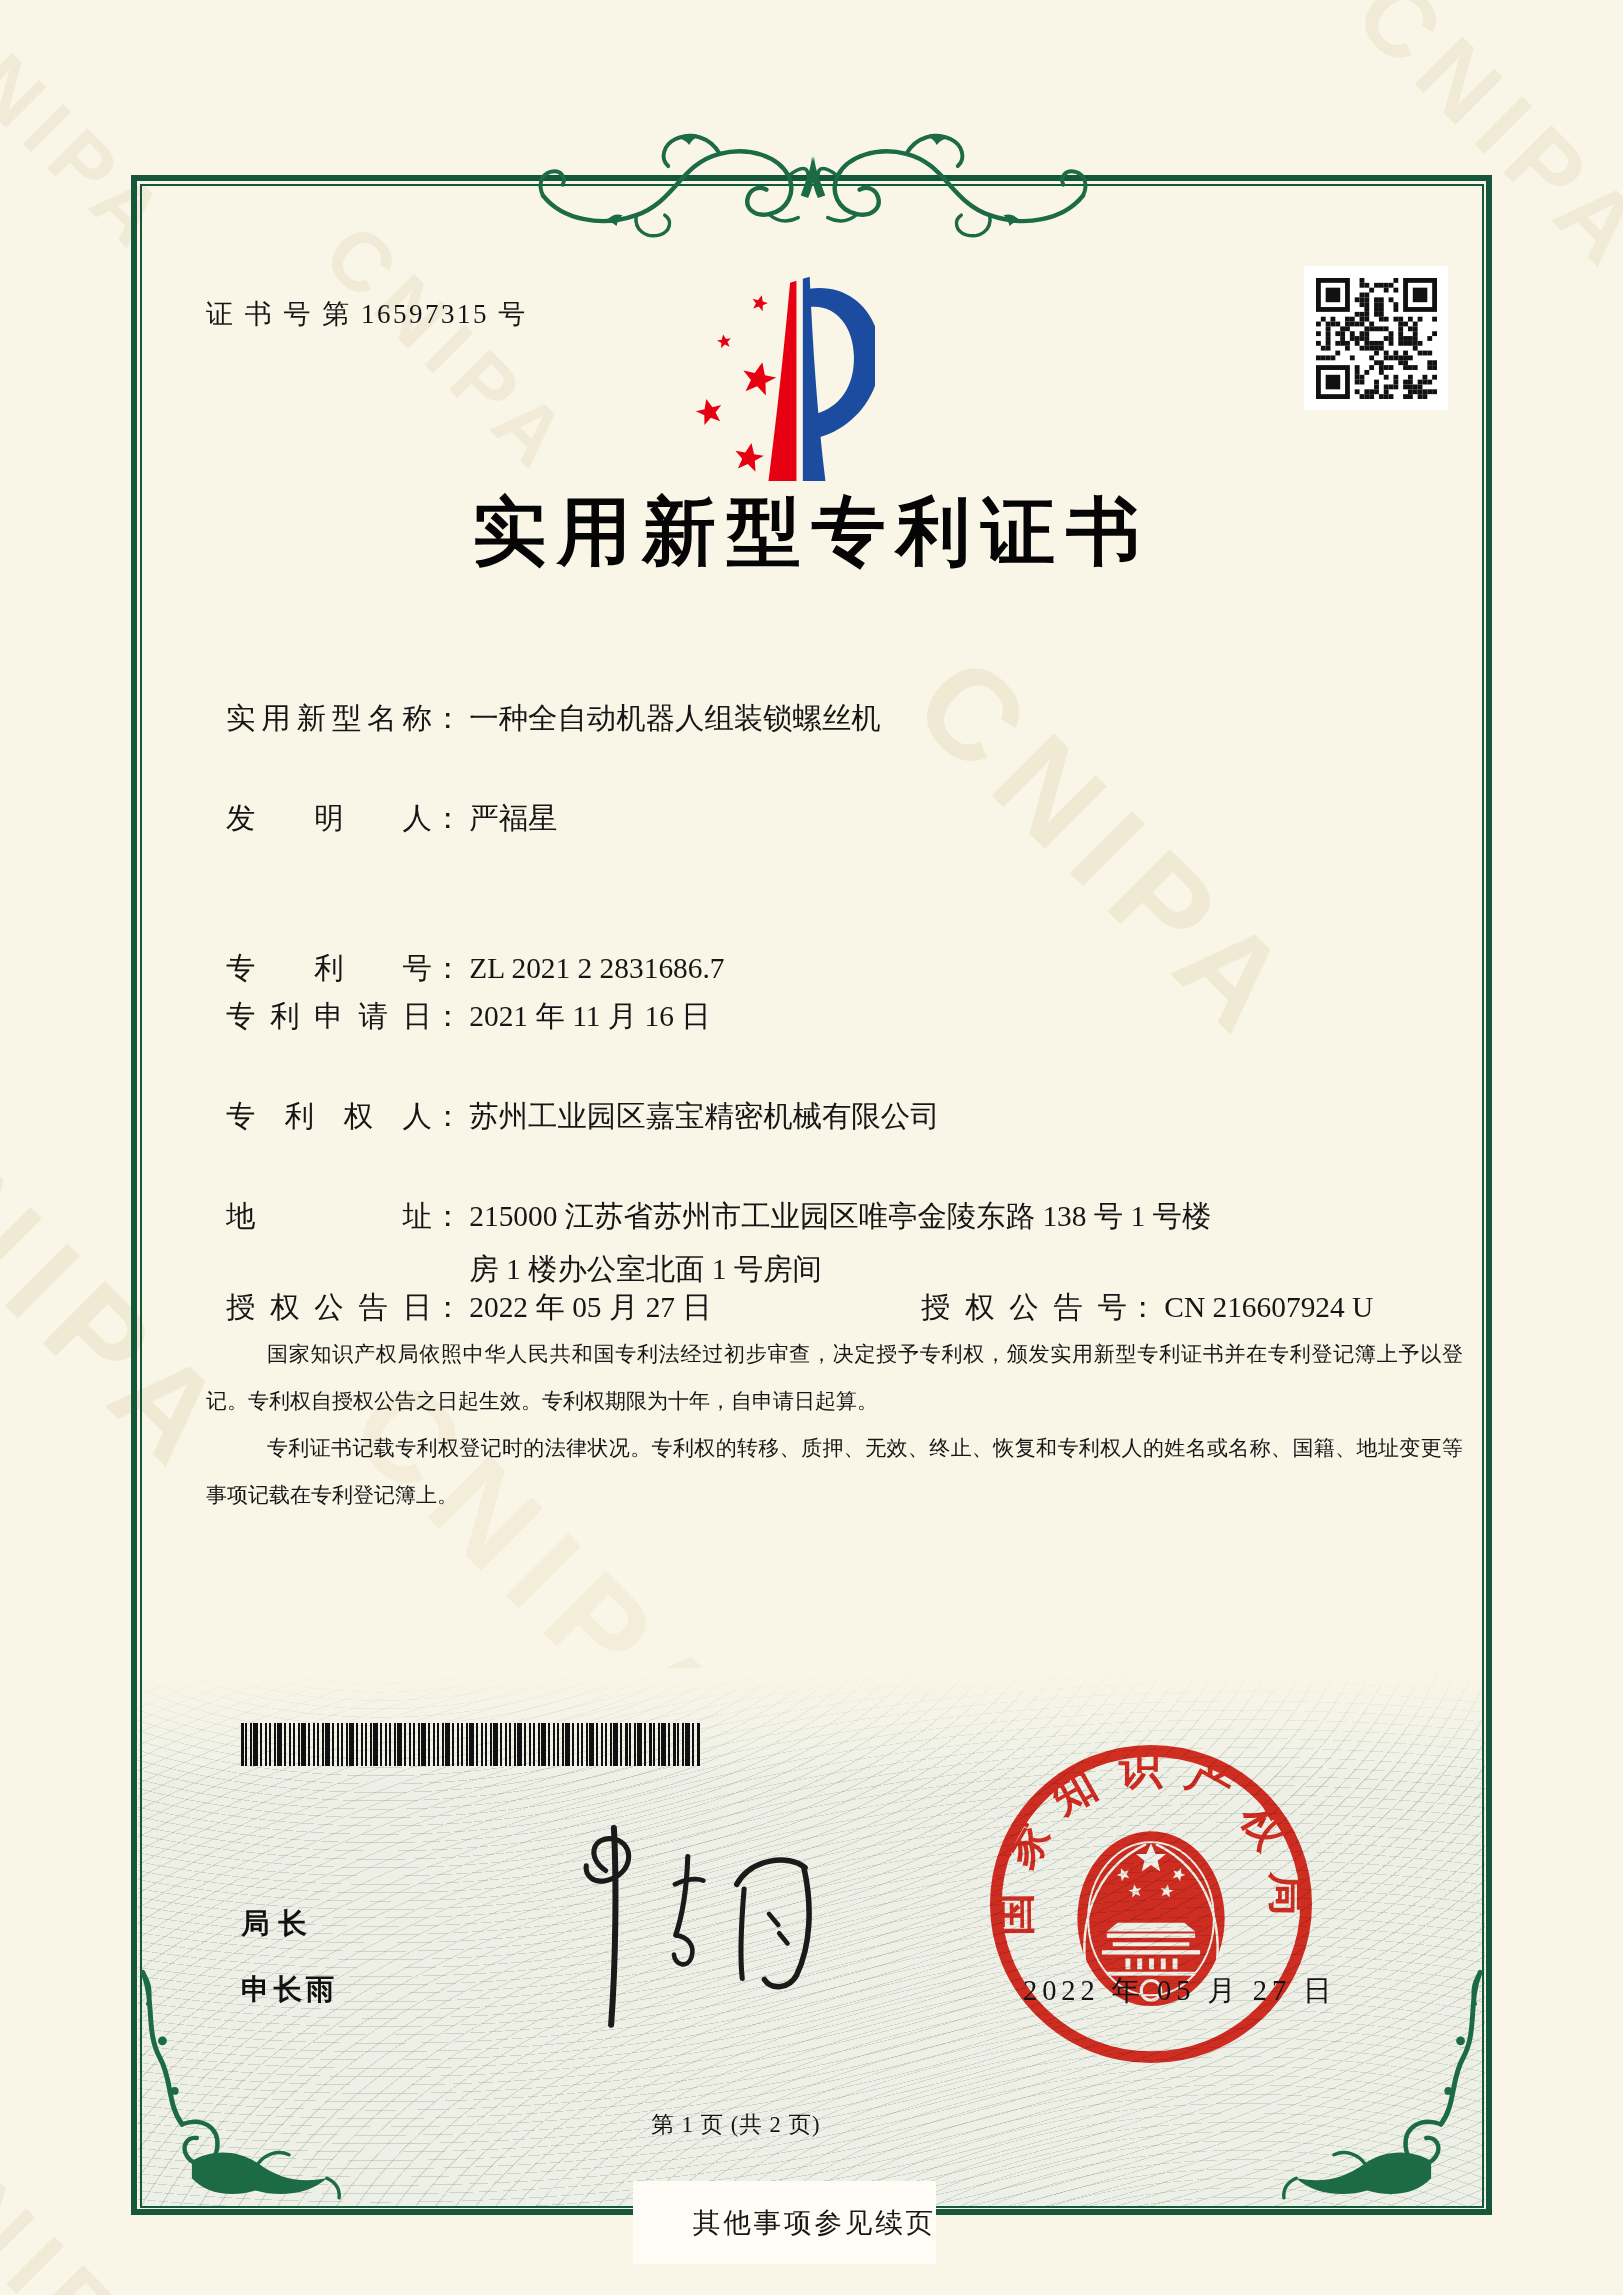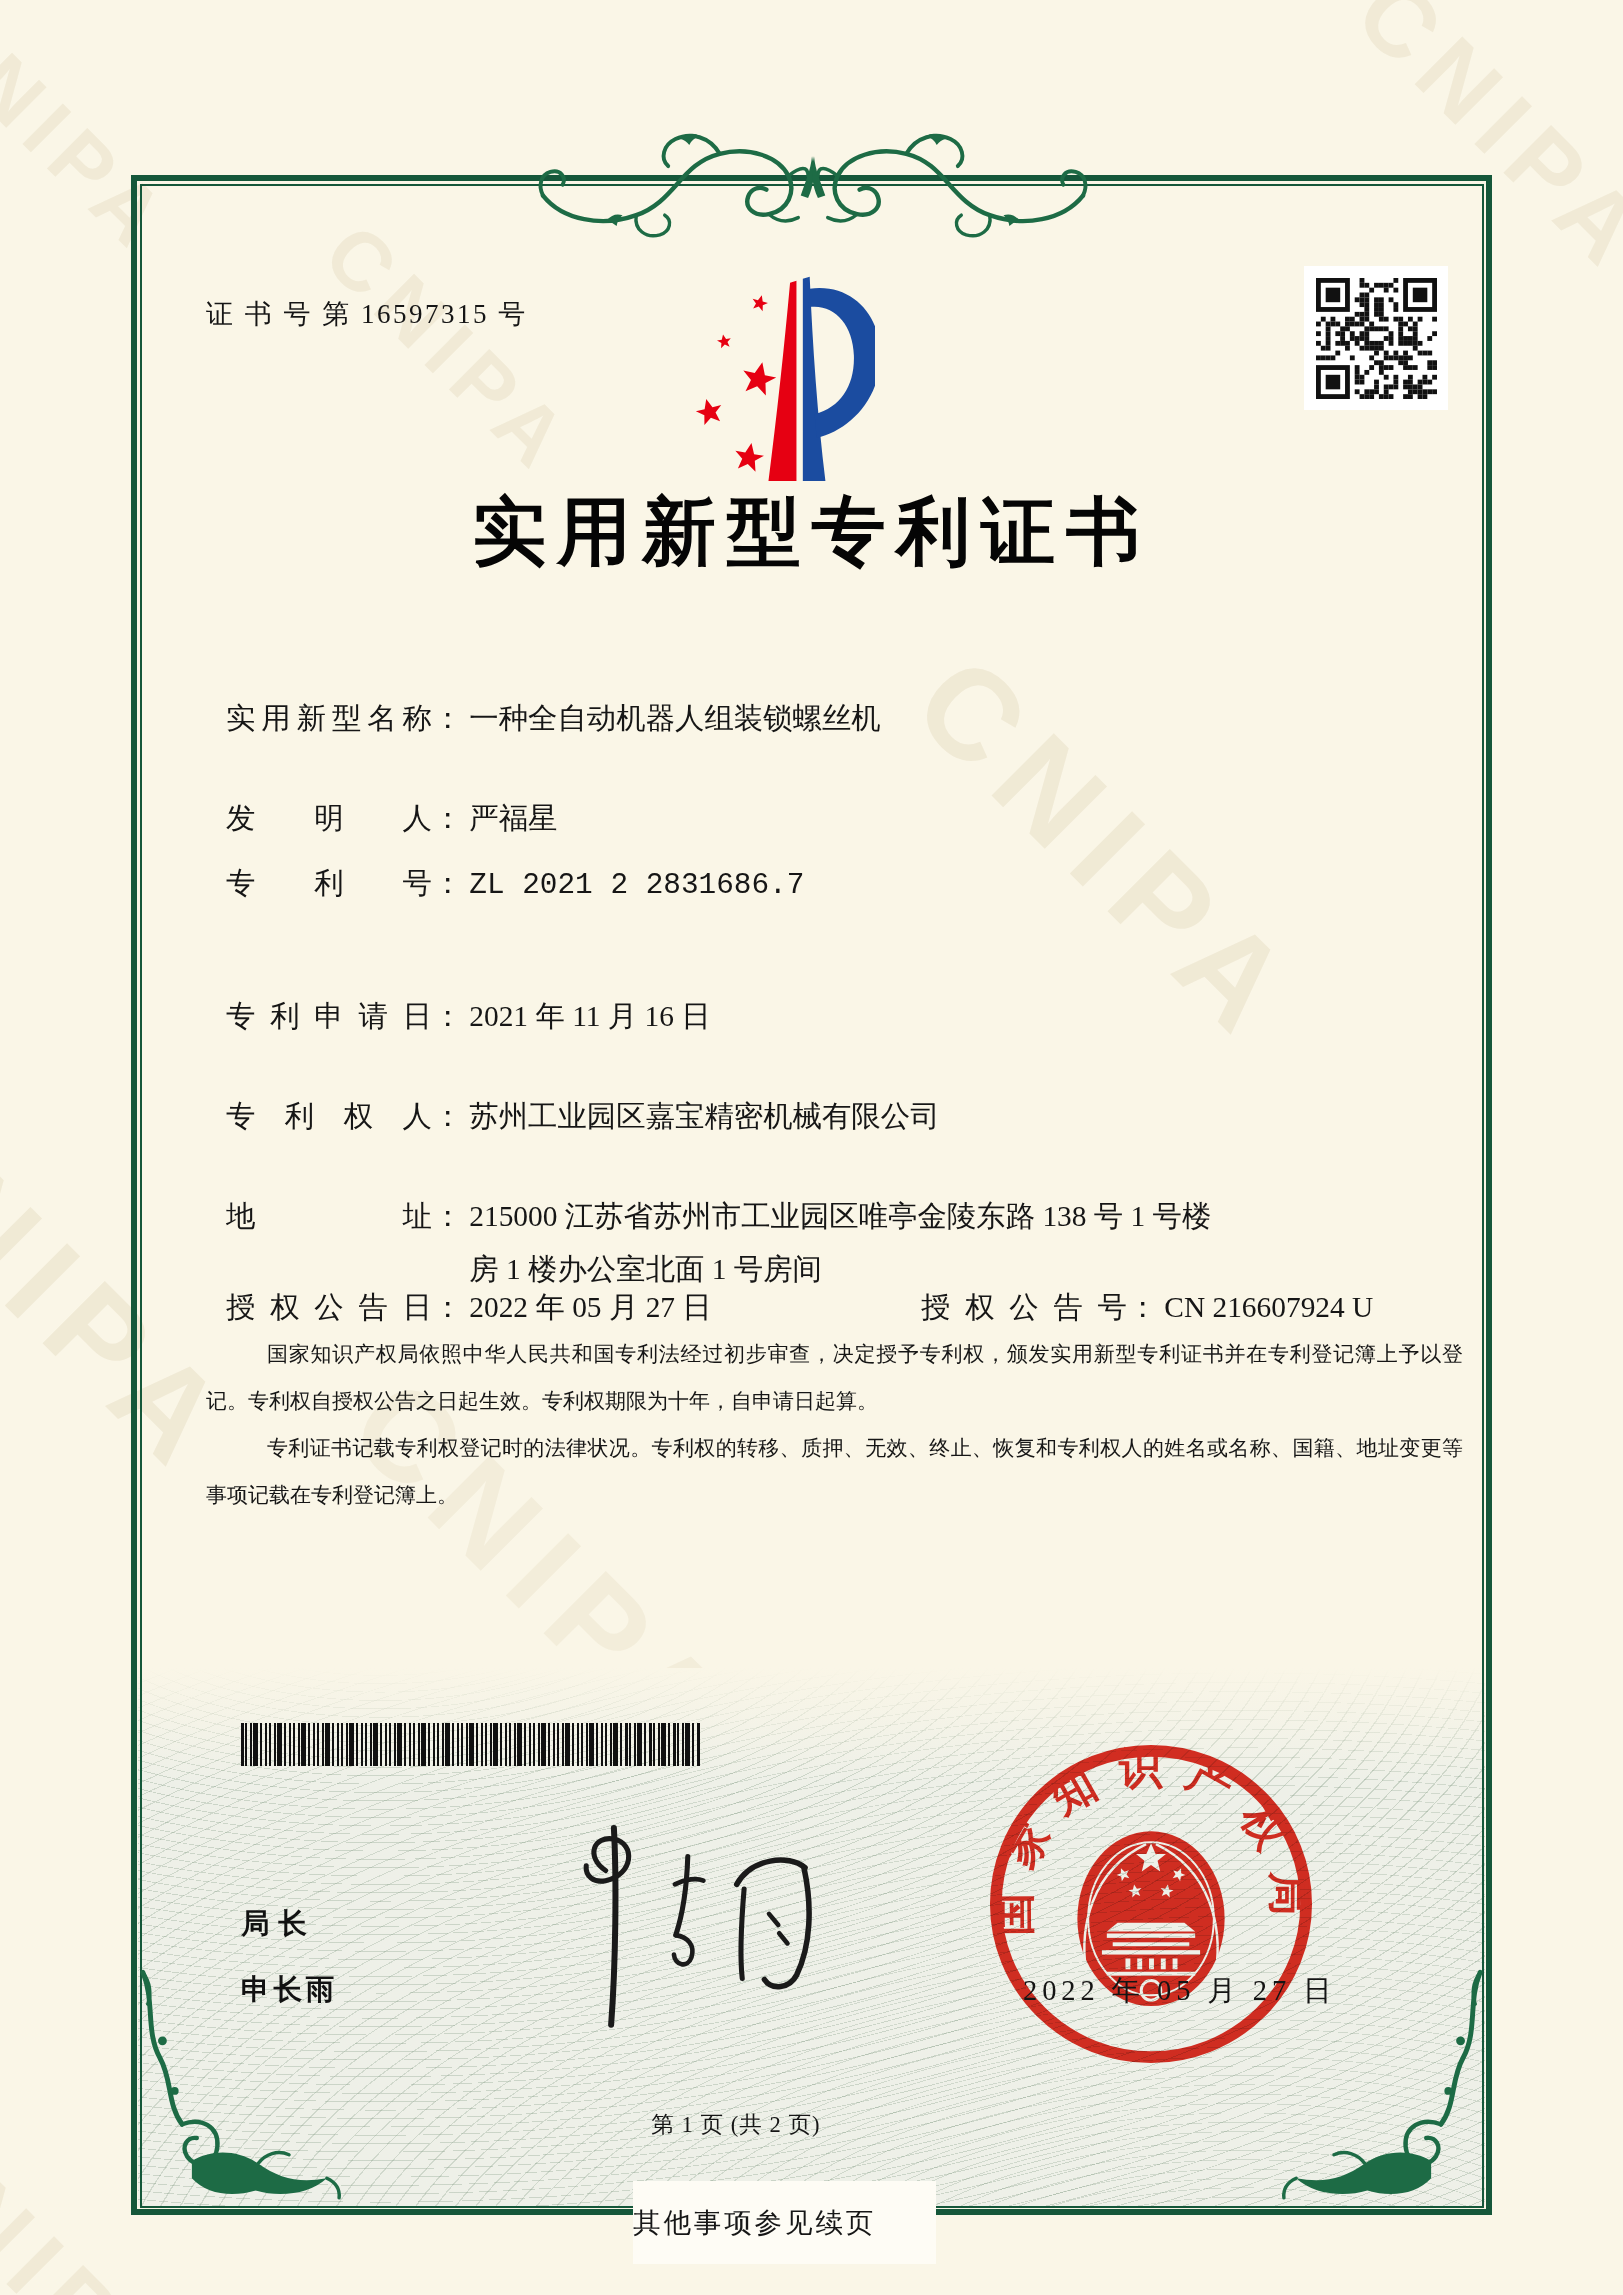--- a/index.html
+++ b/index.html
@@ -33,21 +33,21 @@
   .qrbox{position:absolute;left:1304px;top:266px;width:144px;height:144px;background:#ffffff;}
   .qrbox svg{position:absolute;left:11.8px;top:11.8px;}
   .barcode{position:absolute;left:241px;top:1723px;width:459px;height:43px;
     background:repeating-linear-gradient(90deg,#101010 0 2.5px,rgba(0,0,0,0) 2.5px 4.4px,#101010 4.4px 5.9px,
       rgba(0,0,0,0) 5.9px 9.3px,#101010 9.3px 10.8px,rgba(0,0,0,0) 10.8px 12.3px,#101010 12.3px 16.7px,
       rgba(0,0,0,0) 16.7px 19px,#101010 19px 20.6px,rgba(0,0,0,0) 20.6px 24px);}
   .officer{position:absolute;font-size:28.5px;font-weight:bold;color:#111;margin-top:31px;}
   .sealdate{position:absolute;left:1023px;top:1972px;font-size:28.5px;letter-spacing:4.9px;color:#141414;}
   .pageinfo{position:absolute;left:589px;top:2109px;width:294px;text-align:center;font-size:22.6px;letter-spacing:1px;}
   .notebox{position:absolute;left:633px;top:2181px;width:303px;height:83px;background:#fefcf5;}
-  .notebox div{width:100%;text-align:left;line-height:83px;font-size:27.5px;letter-spacing:2.9px;}
+  .notebox div{width:100%;text-align:right;line-height:83px;font-size:27.5px;letter-spacing:2.9px;}
   .green-stroke{stroke:#1d6b45;fill:none;stroke-linecap:round;stroke-linejoin:round;}
   .green-fill{fill:#1d6b45;stroke:none;}
   .sig-stroke{stroke:#1a1a1a;fill:none;stroke-linecap:round;stroke-linejoin:round;}
 </style>
 </head>
 <body>
 
 <div class="page">
 
   <div class="wm" style="left:-29.4px;top:-14.7px;font-size:83px;opacity:.8;">CNIPA</div>
@@ -354,21 +354,21 @@
   <div class="row" style="top:699px;">
     <span class="lab">实用新型名称</span>
       <span class="colon">：</span>
       <span class="val">一种全自动机器人组装锁螺丝机</span>
   </div>
   <div class="row" style="top:799px;">
     <span class="lab">发明人</span>
       <span class="colon">：</span>
       <span class="val">严福星</span>
   </div>
-  <div class="row" style="top:864px;font-family:Liberation Mono, monospace;">
+  <div class="row" style="top:949px;">
     <span class="lab">专利号</span>
       <span class="colon">：</span>
       <span class="val">ZL 2021 2 2831686.7</span>
   </div>
   <div class="row" style="top:997px;">
     <span class="lab">专利申请日</span>
       <span class="colon">：</span>
       <span class="val">2021 年 11 月 16 日</span>
   </div>
   <div class="row" style="top:1097px;">

